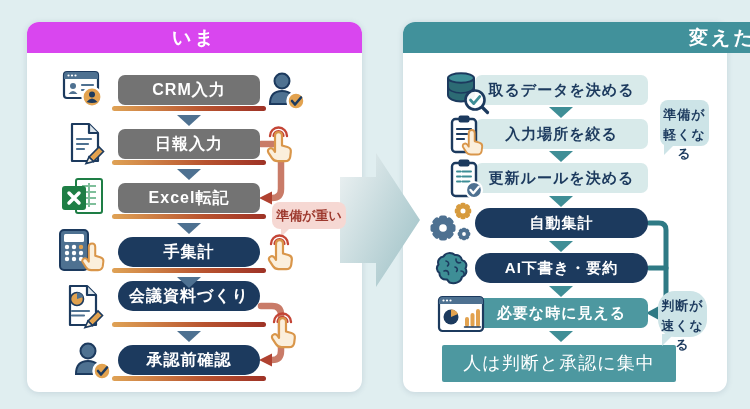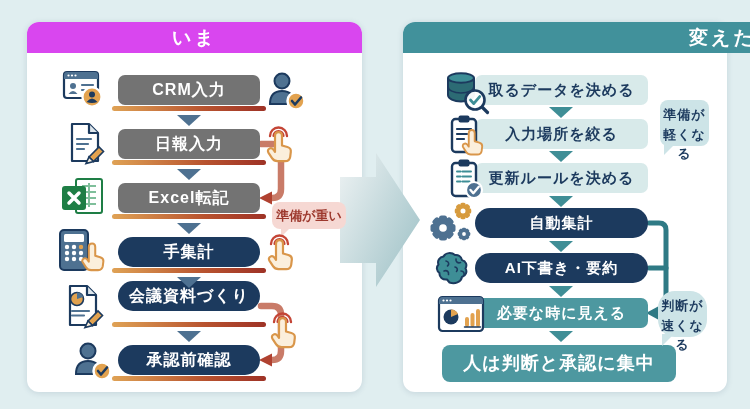--- a/index.html
+++ b/index.html
@@ -34,22 +34,22 @@
   .callout .tail{position:absolute;width:0;height:0;}
   .pinkc{left:272px;top:202px;width:74px;height:27px;line-height:27px;
          background:#F6D8D3;color:#9D392E;font-size:13px;}
   .pinkc .tail{left:9px;bottom:-8px;border-right:11px solid transparent;border-top:11px solid #F6D8D3;}
   .tealc{background:#CDE4E7;color:#1C3A5E;font-size:13px;line-height:1.5;padding-top:5px;
          width:49px;height:41px;letter-spacing:1px;}
   .tealc .tail{left:4px;bottom:-9px;border-right:12px solid transparent;border-top:12px solid #CDE4E7;}
   .tealc.c1{left:660px;top:100px;}
   .tealc.c2{left:658px;top:291px;border-radius:17px;}
 
-  .conclusion{position:absolute;left:442px;top:345px;width:234px;height:37px;border-radius:8px;
-        background:#4D98A0;color:#fff;font-weight:bold;font-size:18px;text-align:center;
+  .conclusion{position:absolute;left:442px;top:345px;width:234px;height:37px;border-radius:2px;
+        background:#4D98A0;color:#fff;font-weight:normal;font-size:18px;text-align:center;
         line-height:37px;letter-spacing:1px;white-space:nowrap;}
   .big-arrow{position:absolute;left:340px;top:153px;width:80px;height:134px;
         background:linear-gradient(115deg,#EAF0F1 5%,#9FC2C7 95%);
         clip-path:polygon(0 18%,45% 18%,45% 0,100% 50%,45% 100%,45% 82%,0 82%);}
 </style>
 </head>
 <body>
 
 <div class="stage">
 

